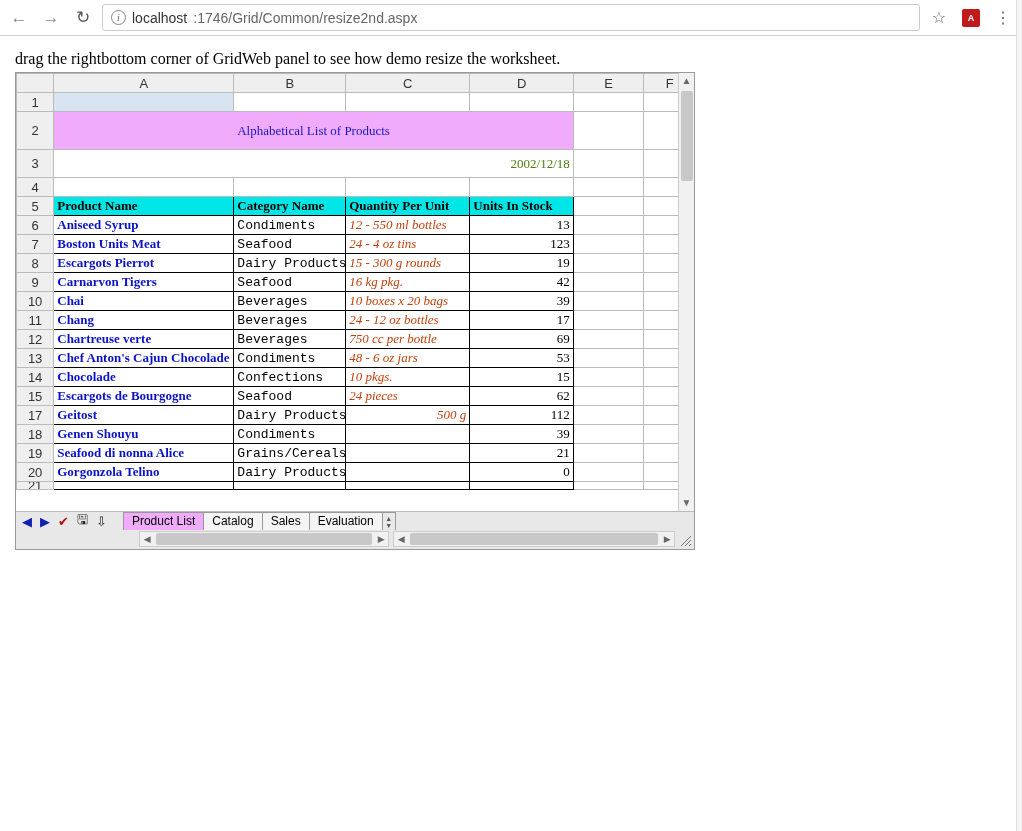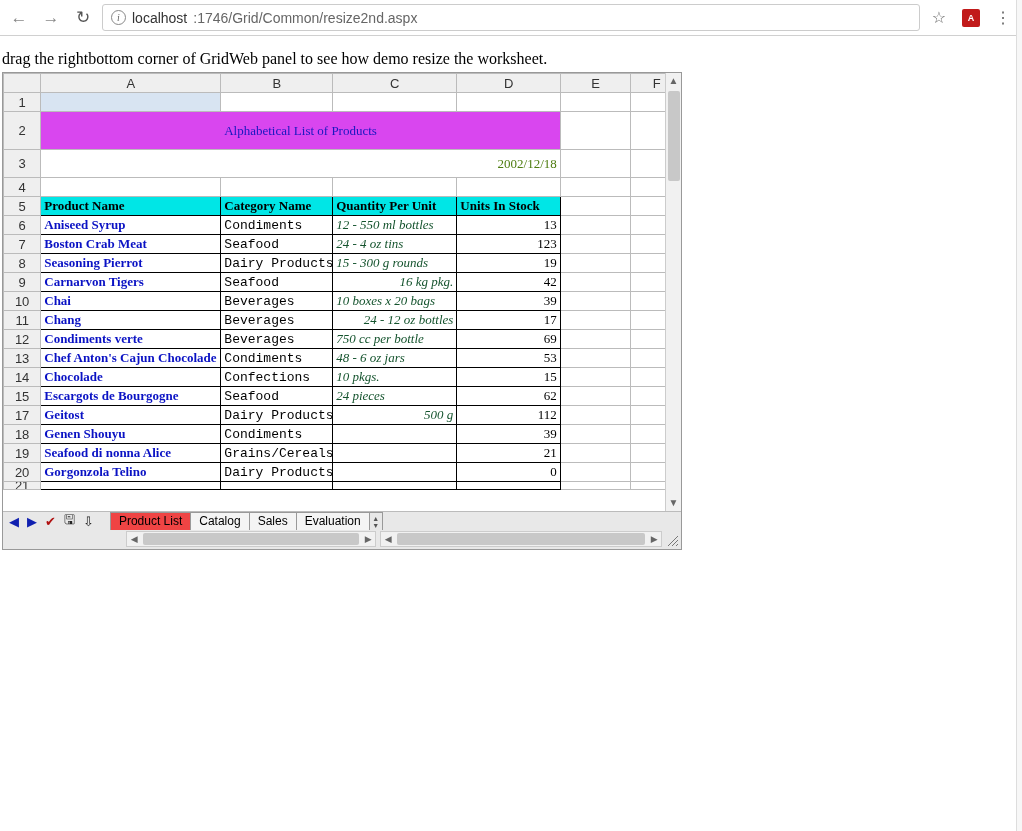--- a/index.html
+++ b/index.html
@@ -8,61 +8,61 @@
   .browser-chrome { height:36px; border-bottom:1px solid #d0d0d0; display:flex; align-items:center; padding:0 6px; gap:6px; background:#fff; }
   .nav-btn { width:26px; height:26px; display:flex; align-items:center; justify-content:center; color:#888; font-size:17px; }
   .nav-btn.enabled { color:#555; }
   .addr-bar { flex:1; height:27px; border:1px solid #ccc; border-radius:3px; display:flex; align-items:center; padding:0 8px; gap:6px; color:#333; font-size:14px; }
   .addr-info { width:15px; height:15px; border:1px solid #888; border-radius:50%; display:flex; align-items:center; justify-content:center; font-size:10px; color:#666; font-style:italic; font-family:Georgia,serif;}
   .addr-host { color:#333; }
   .addr-path { color:#666; }
   .chrome-icon { width:26px; height:26px; display:flex; align-items:center; justify-content:center; font-size:16px; color:#666; }
   .pdf-ico { width:18px;height:18px;background:#c11a1a;color:#fff;font-size:9px;font-weight:bold;display:flex;align-items:center;justify-content:center;border-radius:2px;}
   
-  .page { padding:14px 18px 0 2px; }
+  .page { padding:14px 18px 0 15px; }
   .intro { font-family:"Times New Roman",serif; font-size:16px; margin-bottom:4px; }
   
   .grid-panel { width:680px; border:1px solid #999; position:relative; background:#fff; }
   .sheet-viewport { position:relative; height:438px; overflow:hidden; background:#fff; }
   table.sheet { border-collapse:collapse; table-layout:fixed; width:680px; }
   table.sheet th, table.sheet td { border:1px solid #bbb; padding:0 3px; height:19px; font-size:13px; overflow:hidden; white-space:nowrap; }
   table.sheet th { background:#efefef; font-weight:normal; text-align:center; color:#333; }
   .corner { width:36px; }
   .colA { width:174px; } .colB { width:108px; } .colC { width:120px; } .colD { width:100px;} .colE{width:68px;} .colF{width:50px;}
   th.rowhdr { text-align:center; background:#efefef; width:36px; }
   td.sel { background:#d8e4f2; }
   
-  .title-cell { background:#d946ef; color:#1818c0; font-family:"Times New Roman",serif; font-size:16px; text-align:center; height:38px !important;margin-top:16px; }
+  .title-cell { background:#f0abfc; color:#1818c0; font-family:"Times New Roman",serif; font-size:16px; text-align:center; height:38px !important;margin-top:16px; }
   .date-cell { color:#4d7c0f; text-align:right; font-family:"Times New Roman",serif; font-size:15px; height:28px !important;}
   
   .hdr5 { background:#00e6e6; font-weight:bold; font-family:"Times New Roman",serif; font-size:14px; border:1px solid #000 !important; }
   
   .pname { color:#0a12c4; font-weight:bold; font-family:"Times New Roman",serif; font-size:14px; border:1px solid #000 !important;}
   .cat   { font-family:Liberation Mono, monospace; font-size:14px; border:1px solid #000 !important;}
-  .qty   { color:#14532d; font-style:italic; font-family:"Times New Roman",serif; font-size:14px; border:1px solid #000 !important;margin-left:14px;}
+  .qty   { color:#c2410c; font-style:italic; font-family:"Times New Roman",serif; font-size:14px; border:1px solid #000 !important;margin-left:14px;}
   .units { text-align:right; font-family:"Times New Roman",serif; font-size:14px; border:1px solid #000 !important;}
   .partial { color:#0a12c4; font-weight:bold; font-family:"Times New Roman",serif; border:1px solid #000 !important;}
   .partial-cat{font-family:"Times New Roman",serif; border:1px solid #000 !important;}
   .partial-qty{color:#d85a1a; font-style:italic; font-family:"Times New Roman",serif; border:1px solid #000 !important;}
   .partial-row td, .partial-row th { height:8px !important; line-height:6px; font-size:10px; overflow:hidden;}
   
   .vscroll { position:absolute; right:0; top:0; width:16px; height:100%; background:#f1f1f1; border-left:1px solid #ccc; }
   .vscroll .up, .vscroll .down { height:16px; text-align:center; font-size:10px; color:#666; line-height:16px; }
   .vscroll .down { position:absolute; bottom:0; width:100%; }
   .vscroll .thumb { position:absolute; left:2px; width:12px; top:18px; height:90px; background:#c8c8c8; border-radius:2px; }
   
   .bottom-bar { height:38px; background:#e8e8e8; border-top:1px solid #bbb; position:relative; }
   .bb-top { height:18px; display:flex; align-items:center; }
   .bb-icons { display:flex; align-items:center; gap:8px; padding:0 6px; }
   .bb-icon { font-size:13px; color:#1020b0; }
   .bb-icon.red { color:#b01010; }
   .bb-icon.dark { color:#222; }
   .tabs { display:flex; margin-left:10px; }
   .tab { padding:0 8px; height:18px; line-height:16px; border:1px solid #999; border-bottom:none; background:#f4f4f4; font-size:12px; margin-right:-1px; }
-  .tab.active { background:#ef4444; }
+  .tab.active { background:#f0abfc; }
   .tab-spin { width:14px; display:flex; flex-direction:column; align-items:center; justify-content:center; border:1px solid #999; border-bottom:none; font-size:7px; line-height:7px; color:#555;}
   .bb-bot { height:18px; display:flex; }
   .hscroll-seg { display:flex; align-items:center; background:#f1f1f1; border:1px solid #ccc; height:16px; margin:1px 2px; }
   .hscroll-seg .arrow { width:14px; text-align:center; font-size:9px; color:#666; }
   .hscroll-seg .track { position:relative; background:#f1f1f1; height:100%; }
   .hscroll-seg .thumb { position:absolute; top:1px; left:2px; height:12px; background:#c8c8c8; border-radius:2px; }
   .seg1 .track{ width:220px;} .seg1 .thumb{ width:216px;}
   .seg2 .track{ width:252px;} .seg2 .thumb{ width:248px;}
   .resize-grip { width:16px; height:16px; margin:1px 2px 1px auto; display:flex; align-items:flex-end; justify-content:flex-end; padding:1px; }
   
@@ -161,66 +161,66 @@
               <th class="rowhdr">6</th>
           <td class="pname">Aniseed Syrup</td>
           <td class="cat">Condiments</td>
           <td class="qty">12 - 550 ml bottles</td>
           <td class="units">13</td>
           <td></td>
               <td></td>
             </tr>
         <tr>
               <th class="rowhdr">7</th>
-          <td class="pname">Boston Crab Meat</td>
+          <td class="pname">Boston Units Meat</td>
               <td class="cat">Seafood</td>
               <td class="qty">24 - 4 oz tins</td>
               <td class="units">123</td>
               <td></td>
               <td></td>
             </tr>
         <tr>
               <th class="rowhdr">8</th>
-          <td class="pname">Seasoning Pierrot</td>
+          <td class="pname">Escargots Pierrot</td>
               <td class="cat" style="text-align:right">Dairy Products</td>
               <td class="qty">15 - 300 g rounds</td>
               <td class="units">19</td>
               <td></td>
               <td></td>
             </tr>
         <tr>
               <th class="rowhdr">9</th>
           <td class="pname">Carnarvon Tigers</td>
               <td class="cat">Seafood</td>
-              <td class="qty" style="text-align:right">16 kg pkg.</td>
+              <td class="qty" style="text-align:left">16 kg pkg.</td>
               <td class="units">42</td>
               <td></td>
               <td></td>
             </tr>
         <tr>
               <th class="rowhdr">10</th>
           <td class="pname">Chai</td>
               <td class="cat">Beverages</td>
               <td class="qty">10 boxes x 20 bags</td>
               <td class="units">39</td>
               <td></td>
               <td></td>
             </tr>
         <tr>
               <th class="rowhdr">11</th>
           <td class="pname">Chang</td>
               <td class="cat">Beverages</td>
-              <td class="qty" style="text-align:right">24 - 12 oz bottles</td>
+              <td class="qty" style="">24 - 12 oz bottles</td>
               <td class="units">17</td>
               <td></td>
               <td></td>
             </tr>
         <tr>
               <th class="rowhdr">12</th>
-          <td class="pname">Condiments verte</td>
+          <td class="pname">Chartreuse verte</td>
               <td class="cat">Beverages</td>
               <td class="qty">750 cc per bottle</td>
               <td class="units">69</td>
               <td></td>
               <td></td>
             </tr>
         <tr>
               <th class="rowhdr">13</th>
           <td class="pname">Chef Anton's Cajun Chocolade</td>
               <td class="cat">Condiments</td>

